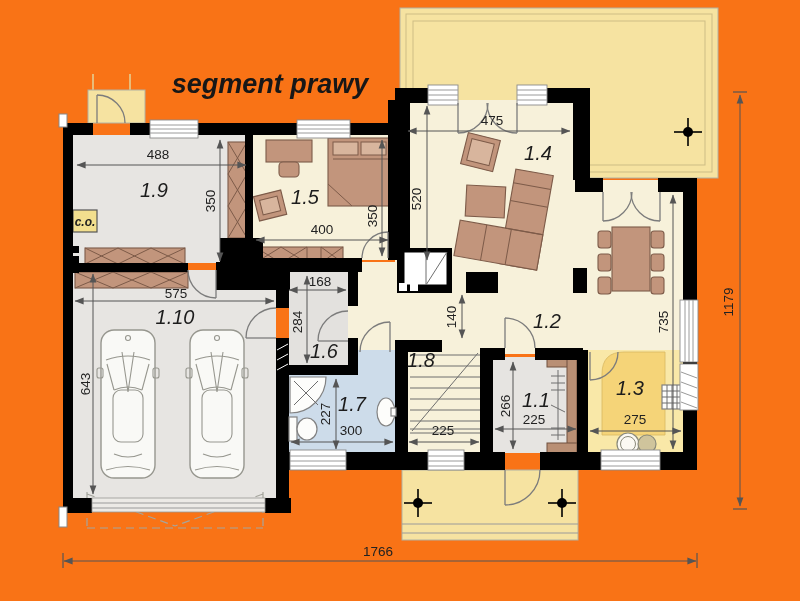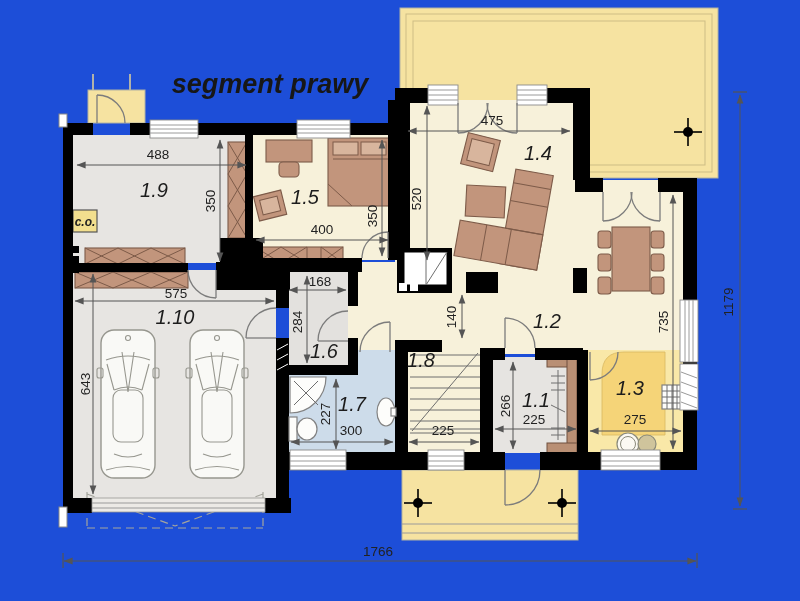--- a/index.html
+++ b/index.html
@@ -1,16 +1,16 @@
 <!DOCTYPE html>
 <html><head>
 <meta charset="utf-8">
 <style>
   html,body { margin:0; padding:0; background:#ffffff; }
-  .plan-wrap { position:relative; width:800px; height:601px; background:#1d4ed8; overflow:hidden;
+  .plan-wrap { position:relative; width:800px; height:601px; background:#f97316; overflow:hidden;
                font-family:"Liberation Sans", sans-serif; }
   svg { display:block; }
   .title-text { font:italic 700 27px "Liberation Sans", sans-serif; fill:#171717; }
   .lbl  { font:italic 20px "Liberation Sans", sans-serif; fill:#1c1c1c; }
   .co-t { font:italic 700 12px "Liberation Sans", sans-serif; fill:#222; }
   .dim  { font:13.5px "Liberation Sans", sans-serif; fill:#222; }
   .dl   { stroke:#555; stroke-width:1; fill:none;
           marker-start:url(#arr); marker-end:url(#arr); }
   .tick { stroke:#555; stroke-width:1.2; }
   .wall { fill:#000; }

